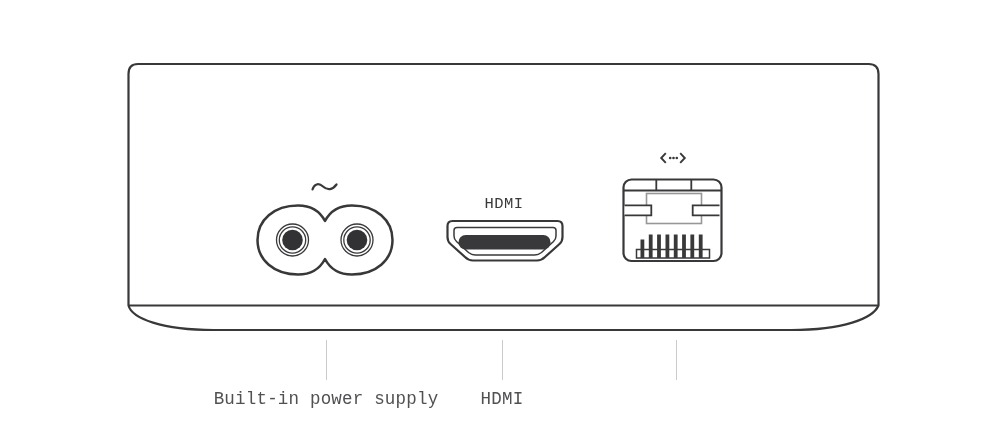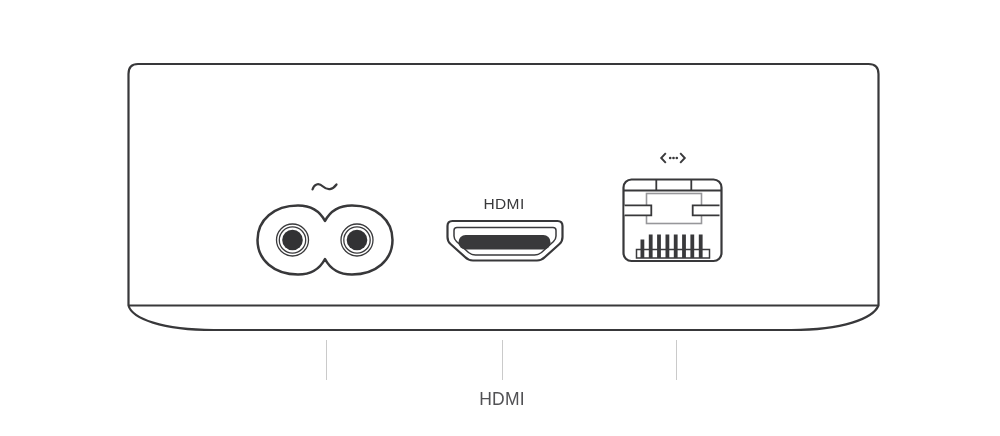--- a/index.html
+++ b/index.html
@@ -1,18 +1,18 @@
 <!DOCTYPE html>
 <html><head>
 <meta charset="utf-8">
 <style>
   html,body { margin:0; padding:0; background:#ffffff; }
   .stage {
     position:relative; width:924px; height:436px; background:#ffffff;
-    overflow:hidden; font-family:Liberation Sans, sans-serif;
+    overflow:hidden; font-family:Liberation Mono, monospace;
   }
   .abs { position:absolute; }
   svg { display:block; }
   .port-top-label {
     position:absolute; transform:translateX(-50%);
     font-size:15.5px; color:#39393b; letter-spacing:.4px; white-space:nowrap;
   }
   .callout-line {
     position:absolute; top:340px; width:1.5px; height:40px; background:#cacaca;
   }
@@ -77,15 +77,16 @@
     <rect x="53.8" y="58.5" width="3.8" height="23.5" fill="#39393b"></rect>
     <rect x="62.1" y="58.5" width="3.8" height="23.5" fill="#39393b"></rect>
     <rect x="70.4" y="58.5" width="3.8" height="23.5" fill="#39393b"></rect>
     <rect x="78.8" y="58.5" width="3.8" height="23.5" fill="#39393b"></rect>
   </svg>
 
   <div class="callout-line" style="left:325.5px"></div>
   <div class="callout-line" style="left:501.5px"></div>
   <div class="callout-line" style="left:675.5px"></div>
 
+  <div class="callout-label" style="left:326px">Built-in power supply</div>
   <div class="callout-label" style="left:502px">HDMI</div>
 
 </div>
 
 </body></html>

